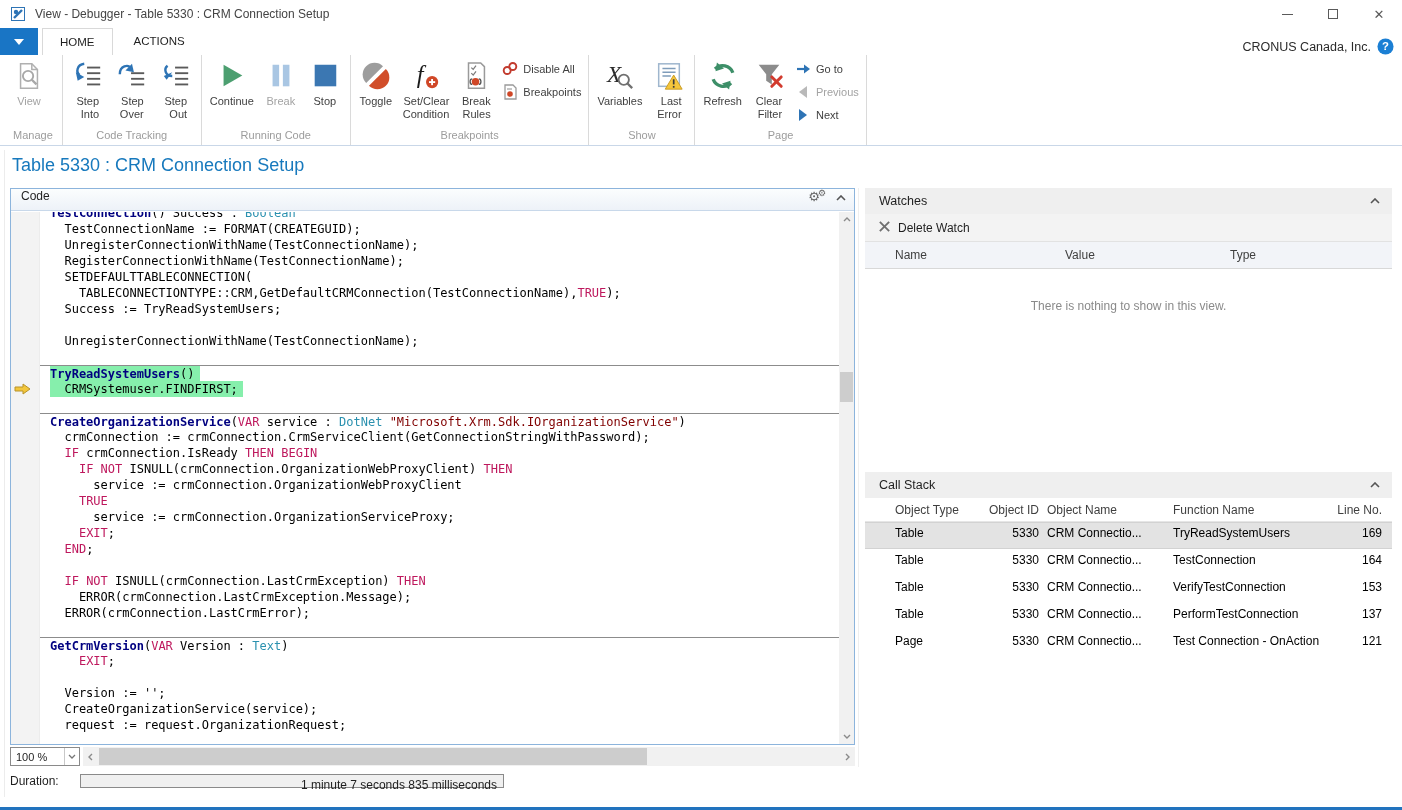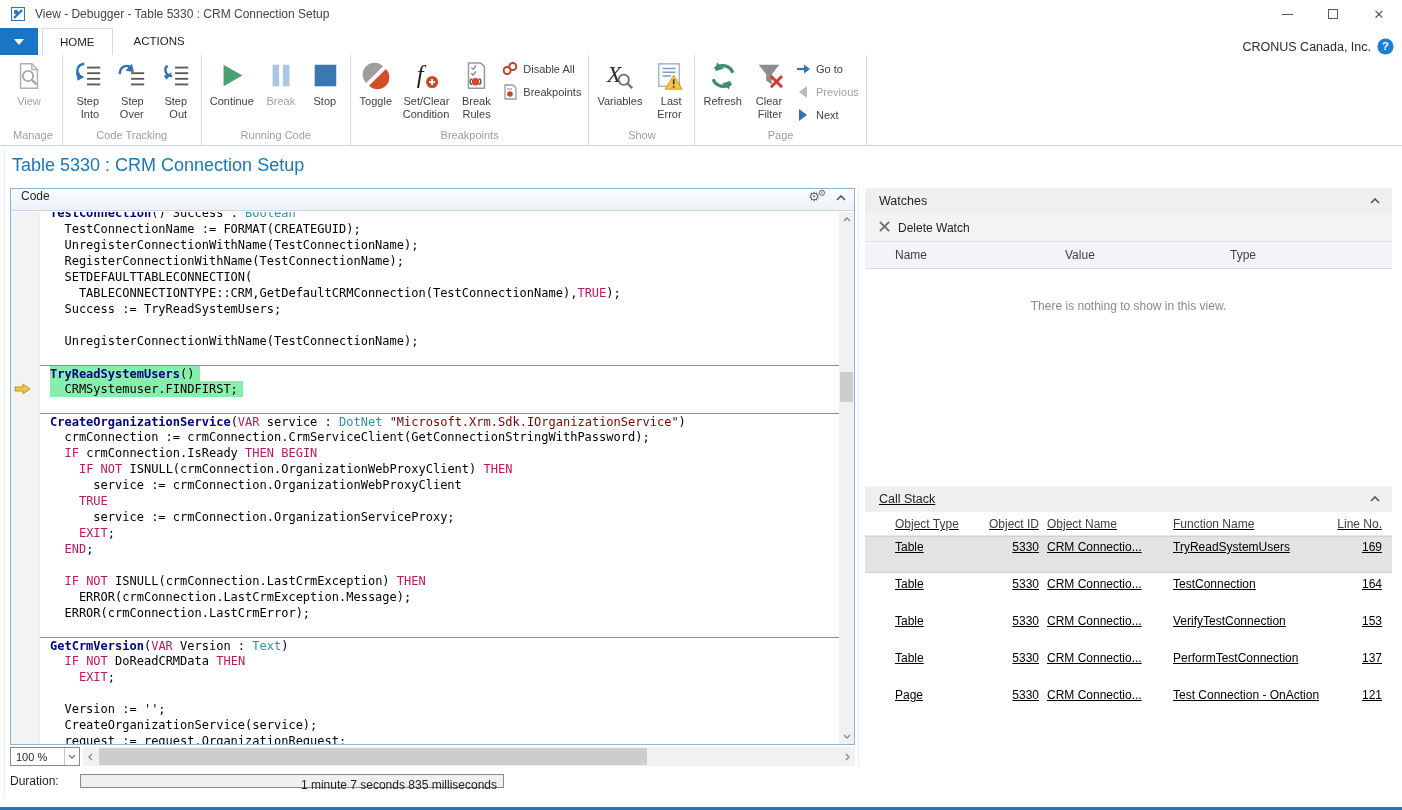--- a/index.html
+++ b/index.html
@@ -84,25 +84,25 @@
   
   .panel { position:absolute; left:865px; width:527px; background:#fff; }
   .panel-header { height:26px; background:#efefef; display:flex; align-items:center; padding:0 12px 0 14px; }
   .panel-header .ph-title { font-size:12.5px; color:#1f1f1f; }
   .ph-chevron { margin-left:auto; display:flex; }
   .watches-panel { top:42px; height:276px; }
   .watch-toolbar { height:27px; background:#f3f3f3; display:flex; align-items:center; gap:7px; padding-left:13px; font-size:12px; color:#1f1f1f; }
   .watch-colheads { height:28px; background:#f2f4f8; border-top:1px solid #e2e2e2; border-bottom:1px solid #d8d8d8; display:grid; grid-template-columns:170px 165px 1fr; padding:6px 0 0 30px; font-size:12px; color:#3f3f3f; }
   .watch-empty { text-align:center; padding-top:30px; font-size:12px; color:#8a8a8a; }
 
-  .callstack-panel { top:340px; height:188px;text-decoration:underline; }
+  .callstack-panel { top:326px; height:188px; }
   .cs-colheads { display:grid; grid-template-columns:78px 58px 118px 1fr 52px; column-gap:8px; padding:5px 10px 4px 30px; font-size:12px; color:#3f3f3f; border-bottom:1px solid #e6e6e6; }
   .cs-colheads .num, .cs-row .num { text-align:right; }
   .cs-rows { }
-  .cs-row { display:grid; grid-template-columns:78px 58px 118px 1fr 52px; column-gap:8px; padding:0 10px 0 30px; height:37px; line-height:23px; font-size:12px; color:#000; white-space:nowrap; }
+  .cs-row { display:grid; grid-template-columns:78px 58px 118px 1fr 52px; column-gap:8px; padding:0 10px 0 30px; height:27px; line-height:23px; font-size:12px; color:#000; white-space:nowrap; }
   .cs-row > div { overflow:hidden; }
   .cs-row.selected { background:#e3e3e3; box-shadow:inset 0 1px 0 #d2d2d2, inset 0 -1px 0 #d2d2d2; }
 
   .splitter { position:absolute; left:858px; top:42px; bottom:40px; width:1px; background:#efefef; }
   .bottom-accent { position:absolute; left:0; right:0; bottom:0; height:3px; background:#2173BE; }
 </style>
 </head>
 <body>
 
 <div class="window">
@@ -436,21 +436,20 @@
             <div class="code-line"><span class="seg-p">    </span><span class="seg-k">TRUE</span></div>
             <div class="code-line"><span class="seg-p">      service := crmConnection.OrganizationServiceProxy;</span></div>
             <div class="code-line"><span class="seg-p">    </span><span class="seg-k">EXIT</span><span class="seg-p">;</span></div>
             <div class="code-line"><span class="seg-p">  </span><span class="seg-k">END</span><span class="seg-p">;</span></div>
             <div class="code-line"></div>
             <div class="code-line"><span class="seg-p">  </span><span class="seg-k">IF</span><span class="seg-p"> </span><span class="seg-k">NOT</span><span class="seg-p"> ISNULL(crmConnection.LastCrmException) </span><span class="seg-k">THEN</span></div>
             <div class="code-line"><span class="seg-p">    ERROR(crmConnection.LastCrmException.Message);</span></div>
             <div class="code-line"><span class="seg-p">  ERROR(crmConnection.LastCrmError);</span></div>
             <div class="code-line"></div>
             <div class="code-line sep"><span class="seg-f">GetCrmVersion</span><span class="seg-p">(</span><span class="seg-k">VAR</span><span class="seg-p"> Version : </span><span class="seg-t">Text</span><span class="seg-p">)</span></div>
-            <div class="code-line"><span class="seg-p">  </span><span class="seg-k">IF</span><span class="seg-p"> </span><span class="seg-k">NOT</span><span class="seg-p"> DoReadCRMData </span><span class="seg-k">THEN</span></div>
             <div class="code-line"><span class="seg-p">    </span><span class="seg-k">EXIT</span><span class="seg-p">;</span></div>
             <div class="code-line"></div>
             <div class="code-line"><span class="seg-p">  Version := '';</span></div>
             <div class="code-line"><span class="seg-p">  CreateOrganizationService(service);</span></div>
             <div class="code-line"><span class="seg-p">  request := request.OrganizationRequest;</span></div>
           </div>
         <div class="vscroll">
           <span class="vs-arrow vs-up">
               <svg width="8" height="5" viewBox="0 0 8 5">
                 <polyline points="1,4 4,1 7,4" fill="none" stroke="#8a8a8a" stroke-width="1.4"></polyline>

